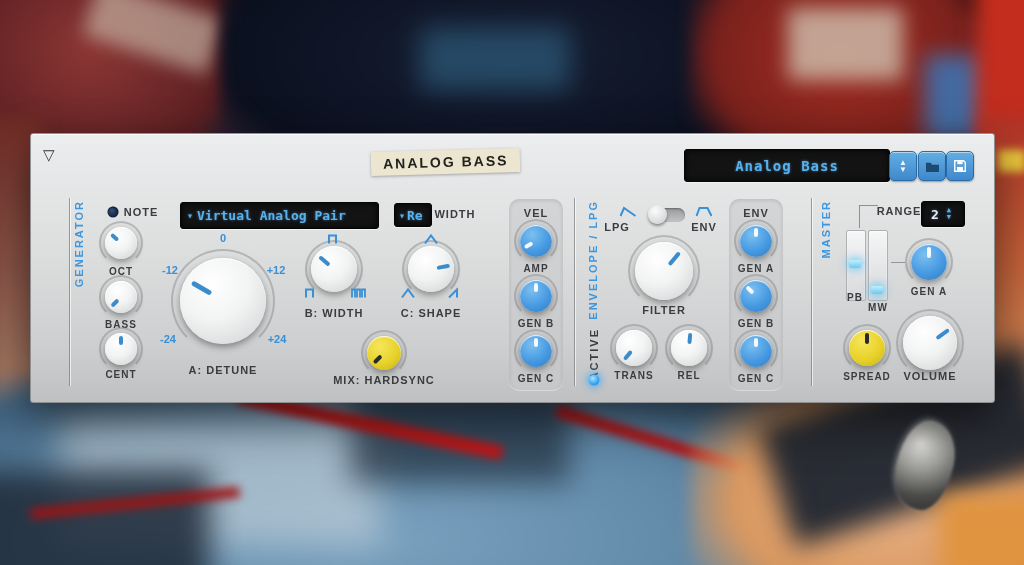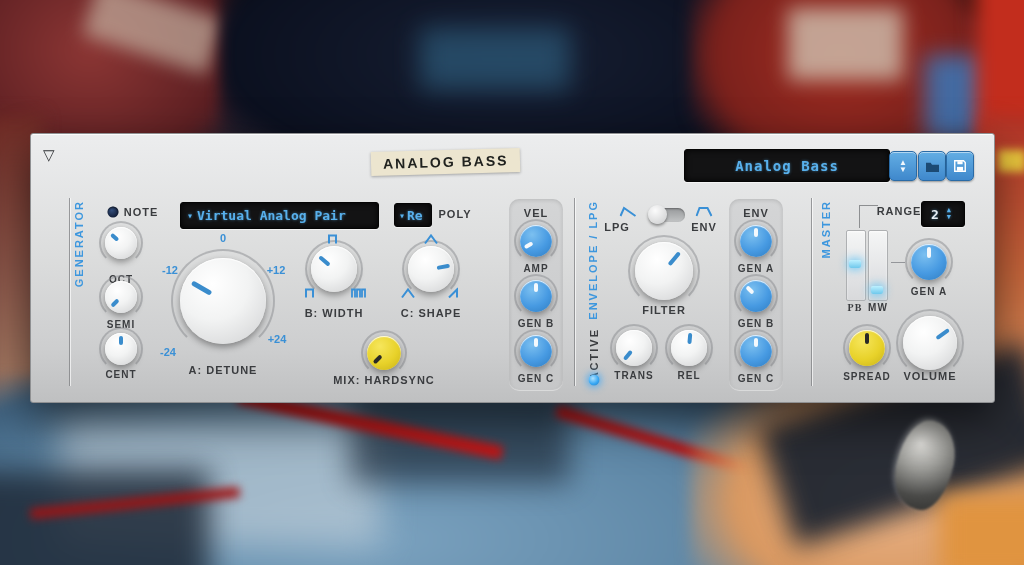--- a/index.html
+++ b/index.html
@@ -165,61 +165,61 @@
     <div class="led" style="left:82px;top:78px;"></div>
     <span class="lbl" style="left:110px;top:78px;font-size:11px;">NOTE</span>
 
     <div class="knob" style="left:90px;top:109px;--d:32px;--rot:-48deg;">
       <div class="k-ring"></div>
         <div class="k-body"></div>
         <div class="k-rot">
           <i class="k-ptr"></i>
         </div>
       </div>
-    <span class="lbl" style="left:90px;top:145px;">OCT</span>
+    <span class="lbl" style="left:90px;top:137px;">OCT</span>
 
     <div class="knob" style="left:90px;top:163px;--d:32px;--rot:-135deg;">
       <div class="k-ring"></div>
         <div class="k-body"></div>
         <div class="k-rot">
           <i class="k-ptr"></i>
         </div>
       </div>
-    <span class="lbl" style="left:90px;top:190px;">SEMI</span>
+    <span class="lbl" style="left:90px;top:190px;">BASS</span>
 
     <div class="knob" style="left:90px;top:215px;--d:32px;--rot:0deg;">
       <div class="k-ring"></div>
         <div class="k-body"></div>
         <div class="k-rot">
           <i class="k-ptr"></i>
         </div>
       </div>
     <span class="lbl" style="left:90px;top:240px;">CENT</span>
 
     <div class="lcd" style="left:149px;top:68px;width:197px;height:25px;font-size:13px;">
       <span class="arrow">▾</span>
       <span>Virtual Analog Pair</span>
     </div>
     <div class="lcd" style="left:363px;top:69px;width:36px;height:22px;font-size:13px;">
       <span class="arrow" style="margin:0 2px 0 4px;">▾</span>
       <span>Re</span>
     </div>
-    <span class="lbl" style="left:424px;top:80px;font-size:11px;">POLY</span>
+    <span class="lbl" style="left:424px;top:80px;font-size:11px;">WIDTH</span>
 
     <div class="knob" style="left:192px;top:167px;--d:86px;--rot:-60deg;">
       <div class="k-ring" style="inset:-9px;"></div>
         <div class="k-body"></div>
       <div class="k-rot">
           <i class="k-ptr" style="height:26%;width:5px;margin-left:-2.5px;"></i>
         </div>
       </div>
     <span class="blue-num" style="left:192px;top:104px;">0</span>
     <span class="blue-num" style="left:139px;top:136px;">-12</span>
     <span class="blue-num" style="left:245px;top:136px;">+12</span>
-    <span class="blue-num" style="left:137px;top:218px;">-24</span>
+    <span class="blue-num" style="left:137px;top:205px;">-24</span>
     <span class="blue-num" style="left:246px;top:205px;">+24</span>
     <span class="lbl" style="left:192px;top:236px;font-size:11px;">A: DETUNE</span>
 
     <div class="knob" style="left:303px;top:135px;--d:46px;--rot:-50deg;">
       <div class="k-ring"></div>
         <div class="k-body"></div>
         <div class="k-rot">
           <i class="k-ptr"></i>
         </div>
       </div>
@@ -386,21 +386,21 @@
         <i class="spin-tri" style="font-style:normal;color:#58b0ec;font-size:7px;">▼</i>
       </span>
     </div>
 
     <div class="slider" style="left:815px;top:96px;">
       <div class="slider-handle" style="top:29px;"></div>
     </div>
     <div class="slider" style="left:837px;top:96px;">
       <div class="slider-handle" style="top:55px;"></div>
     </div>
-    <span class="lbl" style="left:824px;top:173px;font-family:Liberation Serif, serif;">PB</span>
+    <span class="lbl" style="left:824px;top:163px;">PB</span>
     <span class="lbl" style="left:847px;top:173px;">MW</span>
 
     <div class="connector" style="left:860px;top:128px;width:14px;"></div>
     <div class="knob blue" style="left:898px;top:128px;--d:36px;--rot:0deg;">
       <div class="k-ring"></div>
         <div class="k-body"></div>
         <div class="k-rot">
           <i class="k-ptr"></i>
         </div>
       </div>

